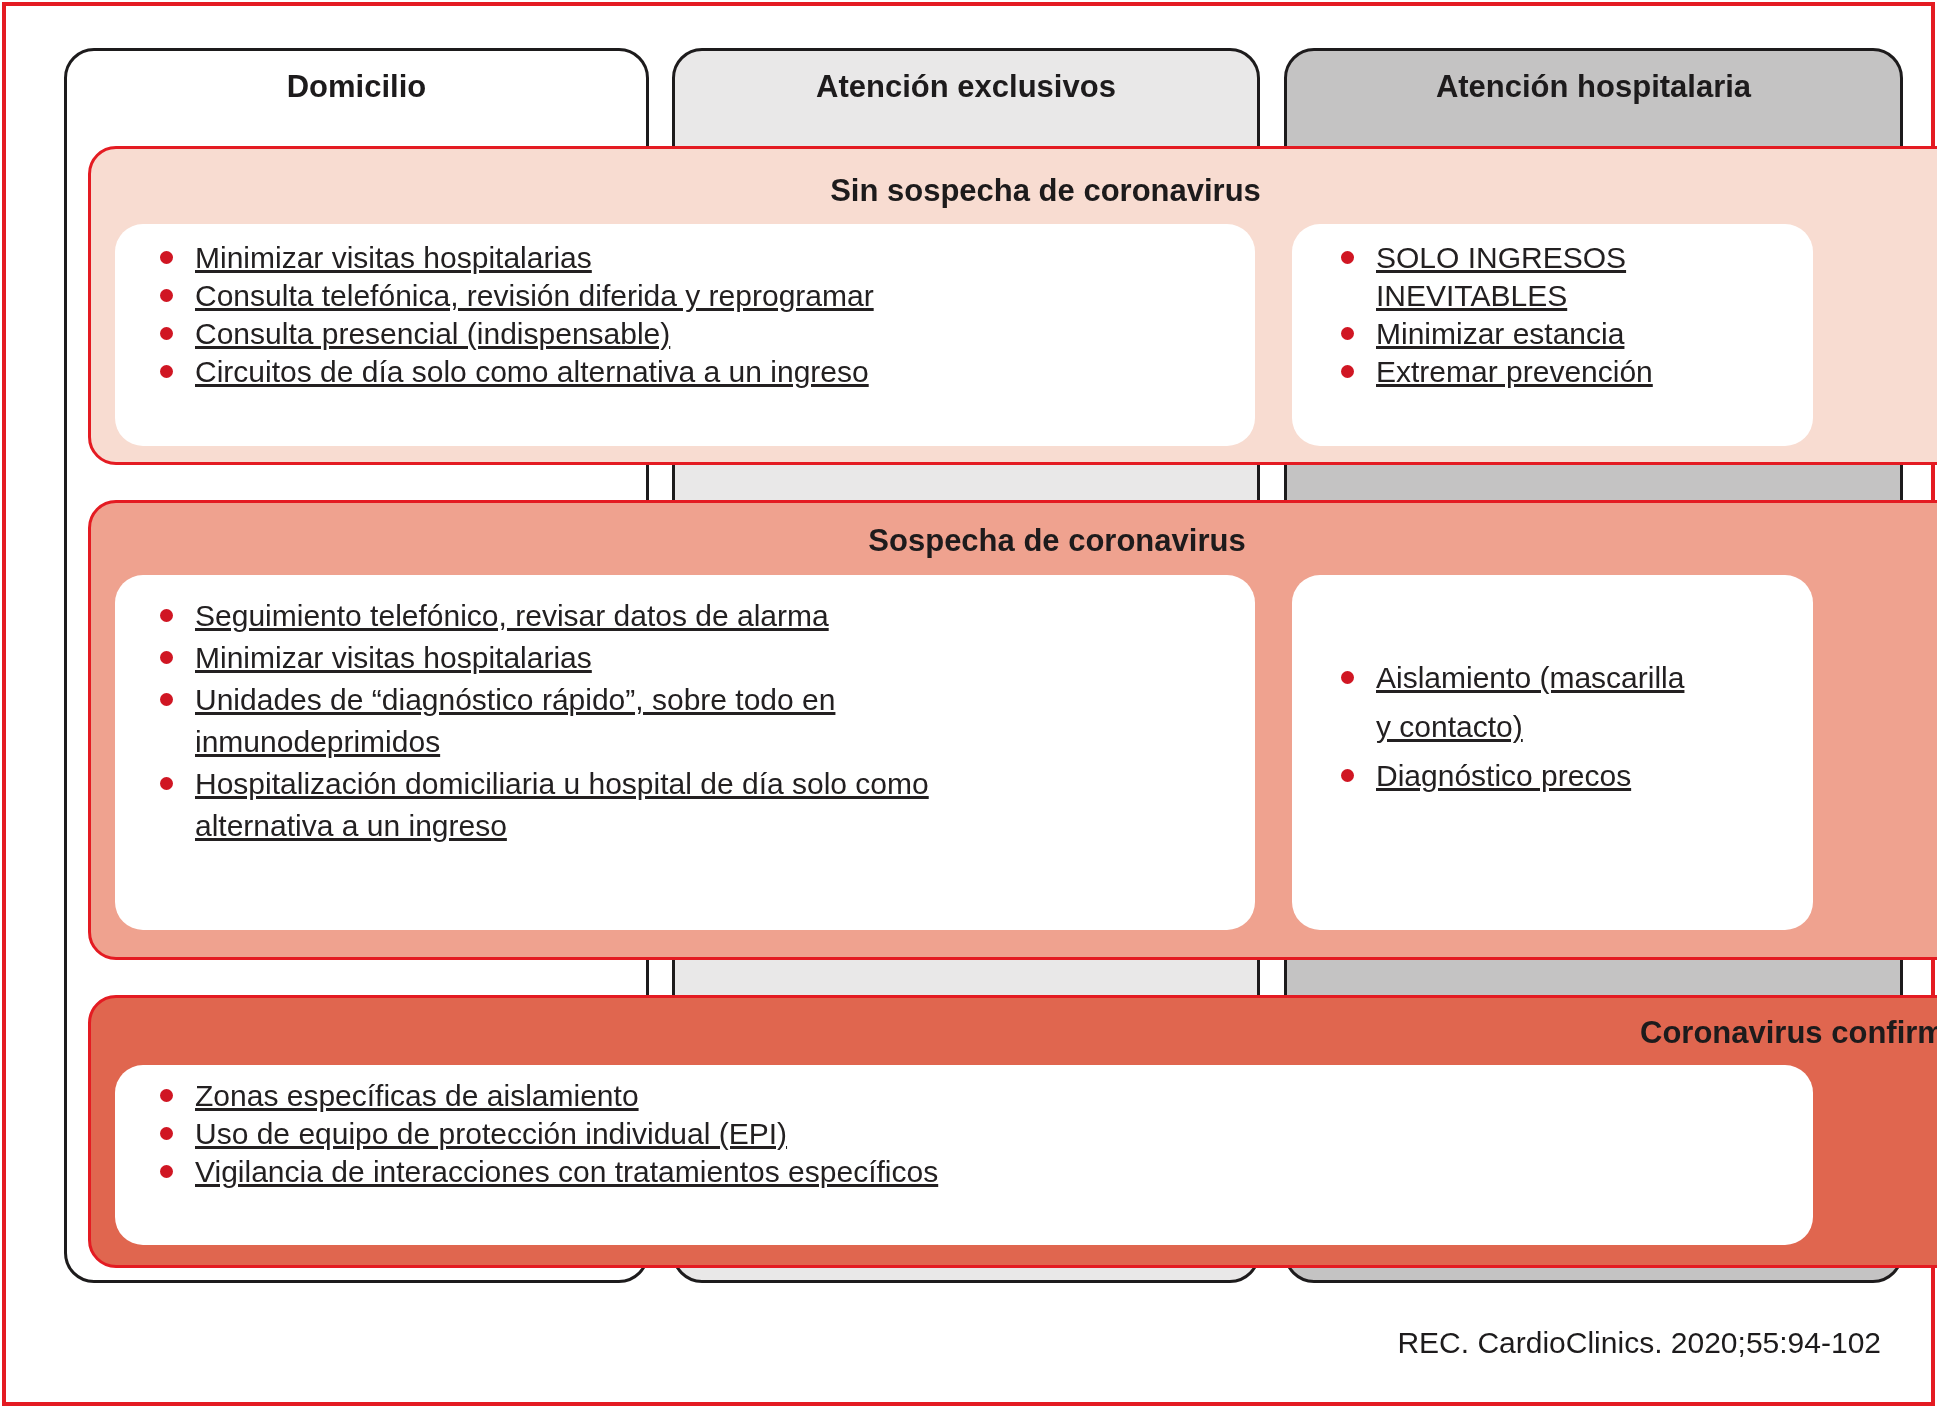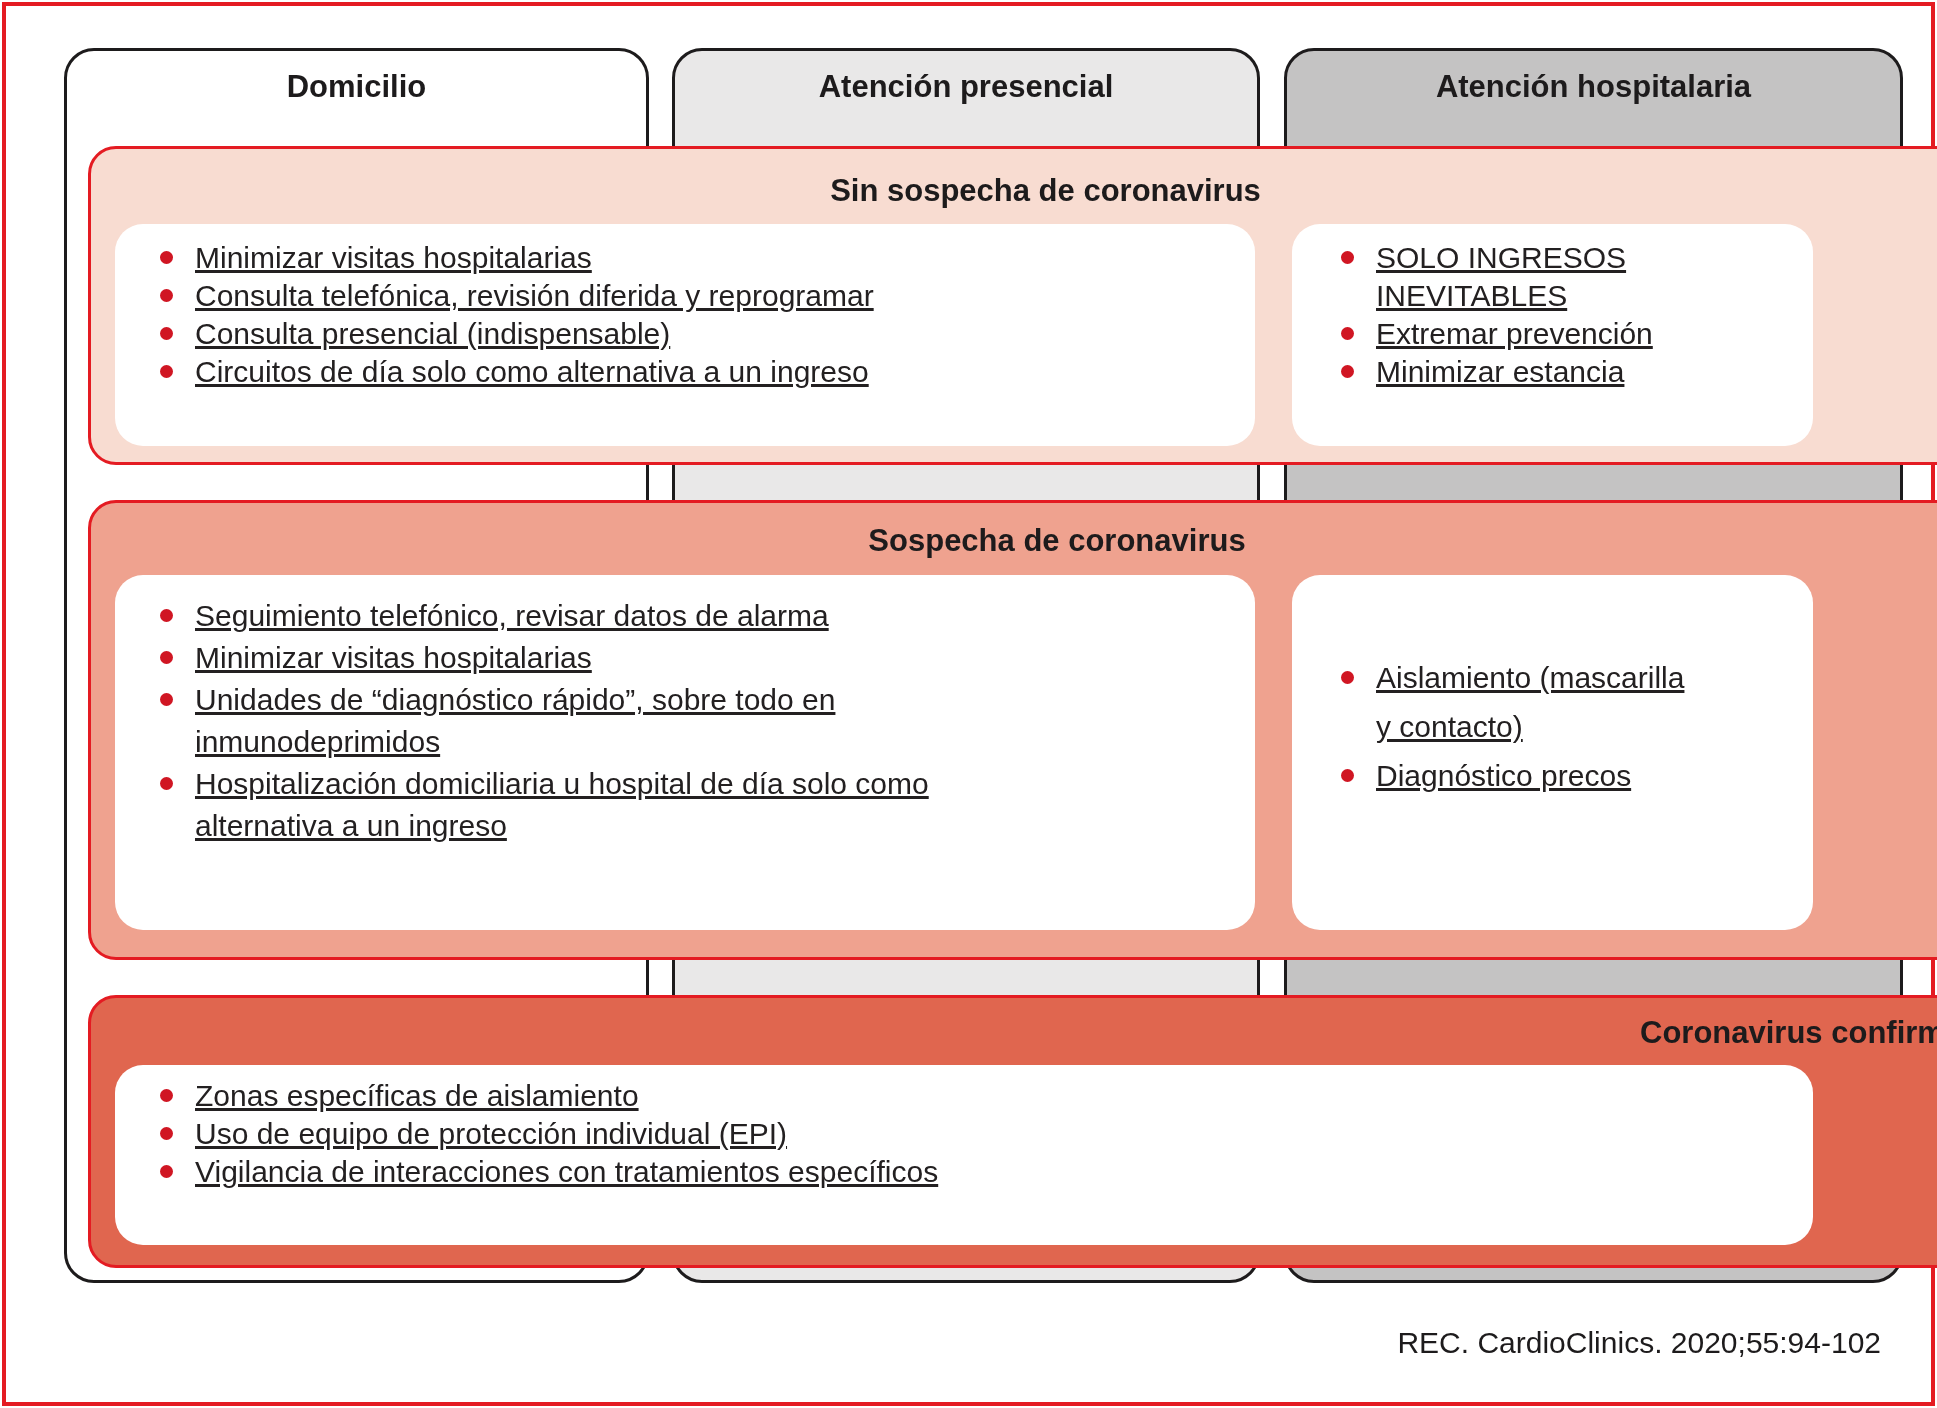--- a/index.html
+++ b/index.html
@@ -65,42 +65,42 @@
 </head>
 <body>
 
 <div id="canvas">
   <div class="frame"></div>
 
   <div class="col" id="col-dom">
     <div class="col-title">Domicilio</div>
   </div>
   <div class="col" id="col-amb">
-    <div class="col-title">Atención presencial</div>
+    <div class="col-title">Atención exclusivos</div>
   </div>
   <div class="col" id="col-hosp">
     <div class="col-title">Atención hospitalaria</div>
   </div>
 
   <div class="band" id="band1">
     <div class="band-title">Sin sospecha de coronavirus</div>
     <div class="wbox left">
       <ul class="blist">
         <li><span class="dot"></span><span class="btext">Minimizar visitas hospitalarias</span></li>
         <li><span class="dot"></span><span class="btext">Consulta telefónica, revisión diferida y reprogramar</span></li>
         <li><span class="dot"></span><span class="btext">Consulta presencial (indispensable)</span></li>
         <li><span class="dot"></span><span class="btext">Circuitos de día solo como alternativa a un ingreso</span></li>
       </ul>
     </div>
     <div class="wbox right">
       <ul class="blist">
         <li><span class="dot"></span><span class="btext">SOLO INGRESOS
 INEVITABLES</span></li>
+        <li><span class="dot"></span><span class="btext">Minimizar estancia</span></li>
         <li><span class="dot"></span><span class="btext">Extremar prevención</span></li>
-        <li><span class="dot"></span><span class="btext">Minimizar estancia</span></li>
       </ul>
     </div>
   </div>
 
   <div class="band" id="band2">
     <div class="band-title">Sospecha de coronavirus</div>
     <div class="wbox left">
       <ul class="blist">
         <li><span class="dot"></span><span class="btext">Seguimiento telefónico, revisar datos de alarma</span></li>
         <li><span class="dot"></span><span class="btext">Minimizar visitas hospitalarias</span></li>

